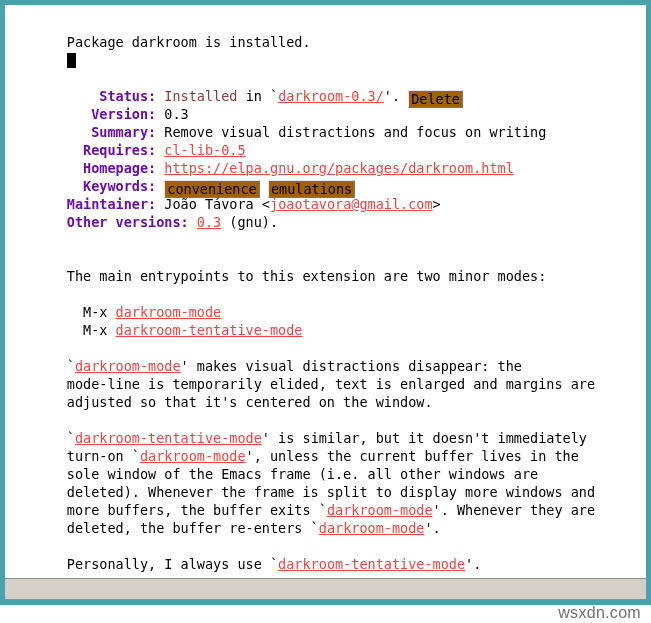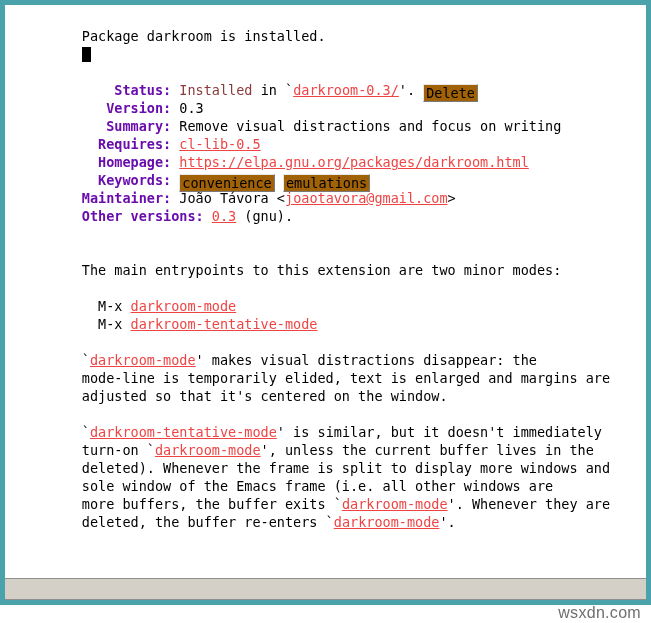--- a/index.html
+++ b/index.html
@@ -25,22 +25,21 @@
     border: 5px solid #4aa3ab;
     background: #ffffff;
   }
 
   #buffer {
     position: relative;
     height: 572px;
     box-sizing: border-box;
     background: #ffffff;
     overflow: hidden;
-    padding: 4px;
-    margin-left: 21px;
+    padding: 10px;
   }
 
   
   .line {
     position: relative;
     height: 18px;
     line-height: 18px;
     font-size: 13.5px;
     white-space: pre;
     color: #000000;
@@ -197,34 +196,37 @@
 
     <div class="line"></div>
 
     <div class="line">
       <span class="plain">`</span><span class="link">darkroom-tentative-mode</span><span class="plain">' is similar, but it doesn't immediately</span>
     </div>
     <div class="line">
       <span class="plain">turn-on `</span><span class="link">darkroom-mode</span><span class="plain">', unless the current buffer lives in the</span>
     </div>
     <div class="line">
+      <span>sole window of the Emacs frame (i.e. all other windows are</span>
+    </div>
+    <div class="line">
       <span>deleted). Whenever the frame is split to display more windows and</span>
     </div>
     <div class="line">
-      <span>sole window of the Emacs frame (i.e. all other windows are</span>
-    </div>
-    <div class="line">
       <span class="plain">more buffers, the buffer exits `</span><span class="link">darkroom-mode</span><span class="plain">'. Whenever they are</span>
     </div>
     <div class="line">
       <span class="plain">deleted, the buffer re-enters `</span><span class="link">darkroom-mode</span><span class="plain">'.</span>
     </div>
 
     <div class="line"></div>
 
+    <div class="line">
+      <span class="plain">Personally, I always use `</span><span class="link">darkroom-tentative-mode</span><span class="plain">'.</span>
+    </div>
 
     <div class="line"></div>
 
   </div>
 
   <div id="mode-line">
     
   </div>
 
 </div>

